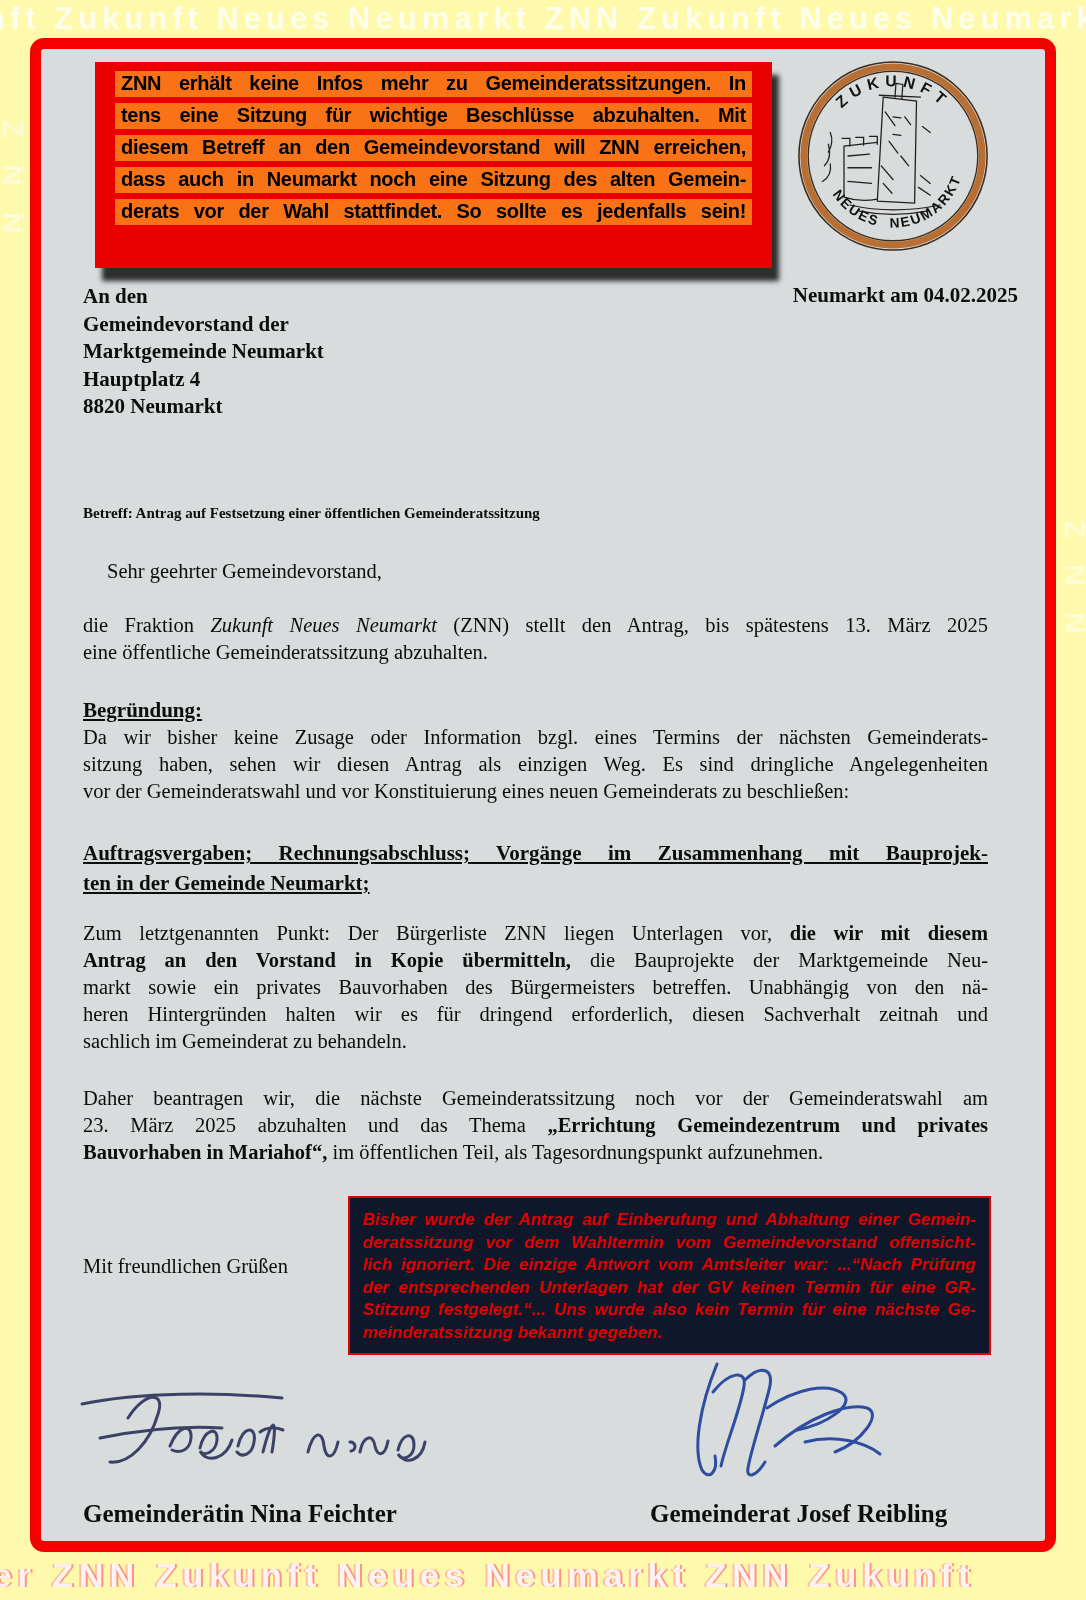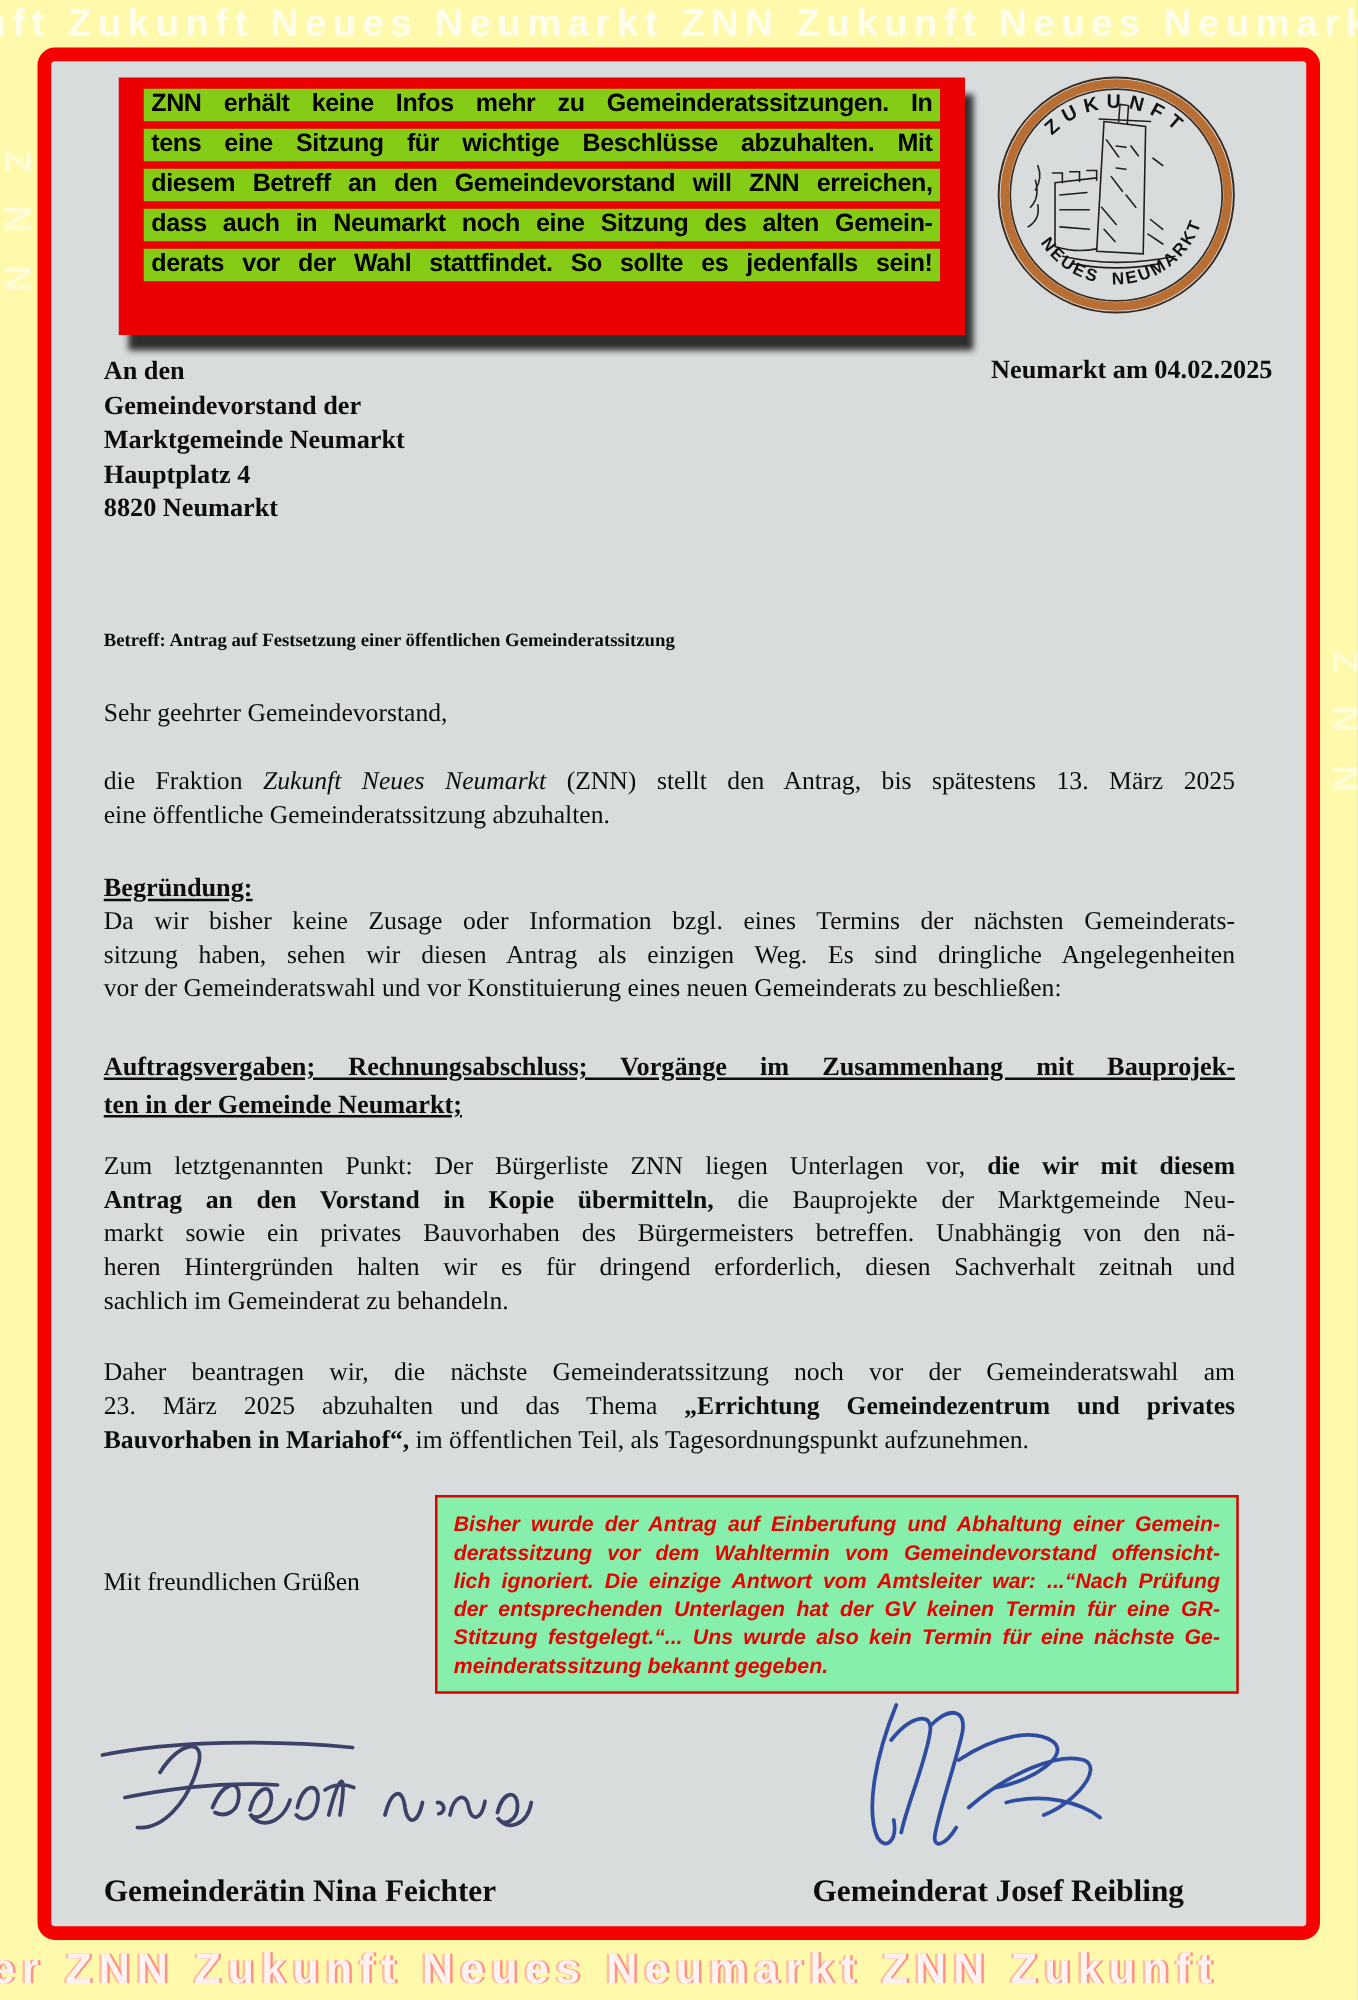--- a/index.html
+++ b/index.html
@@ -26,50 +26,50 @@
     background:#d8dcdd;
   }
   .page > *{position:absolute;}
   
   .banner{
     left:54px;top:13px;width:677px;height:206px;box-sizing:border-box;
     background:#ea0000;padding:9px 20px 6px 20px;
     box-shadow:7px 13px 5px rgba(15,15,15,0.85);
   }
   .banner-line{
-    background:#84cc16;color:#000;
+    background:#f97316;color:#000;
     font-family:"Liberation Sans",sans-serif;font-weight:700;font-size:20px;
     line-height:25px;height:26px;margin-bottom:6px;padding:0 6px;
     letter-spacing:-0.3px;
     text-align:justify;text-align-last:justify;
     overflow:hidden;
   }
   
   .logo{left:754px;top:9px;width:196px;height:196px;}
   .block{left:42px;width:905px;font-size:20.5px;line-height:27px;}
   .line{white-space:nowrap;}
   .jline{white-space:normal;text-align:justify;text-align-last:justify;}
   .recipient{left:42px;top:234px;font-weight:700;font-size:21px;line-height:27.5px;}
   .dateline{right:27px;top:234px;font-weight:700;font-size:21px;}
   .subject{top:451px;font-weight:700;font-size:15px;}
-  .salutation{top:509px;}
+  .salutation{top:509px;margin-left:24px;}
   .p1{top:563px;}
   .reason{top:648px;font-weight:700;text-decoration:underline;font-size:21px;}
   .p2{top:675px;}
   .demand{top:789px;font-weight:700;font-size:21px;line-height:30px;}
   .demand .jline, .demand .line{text-decoration:underline;}
   .p3{top:871px;}
   .p4{top:1036px;}
   .closing{top:1204px;}
   .b{font-weight:700;margin-top:16px;}
   .i{font-style:italic;}
   
   .notebox{
     left:307px;top:1147px;width:643px;box-sizing:border-box;
-    background:#86efac;border:2px solid #e00000;padding:11px 13px 9px 13px;
+    background:#0f172a;border:2px solid #e00000;padding:11px 13px 9px 13px;
   }
   .note-line{
     color:#e80000;font-family:"Liberation Sans",sans-serif;
     font-weight:700;font-style:italic;font-size:17px;line-height:22.5px;
     text-align:justify;text-align-last:justify;
   }
   .note-line.last{text-align-last:left;}
   
   .sig-left{left:29px;top:1321px;}
   .sig-right{left:614px;top:1301px;}

